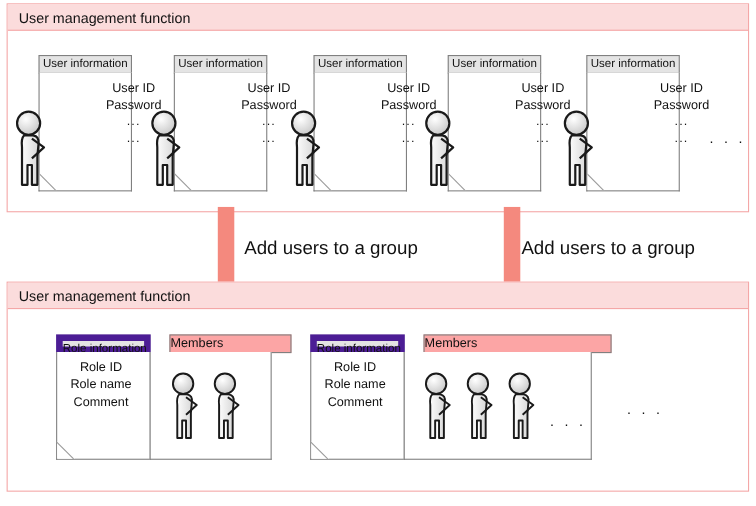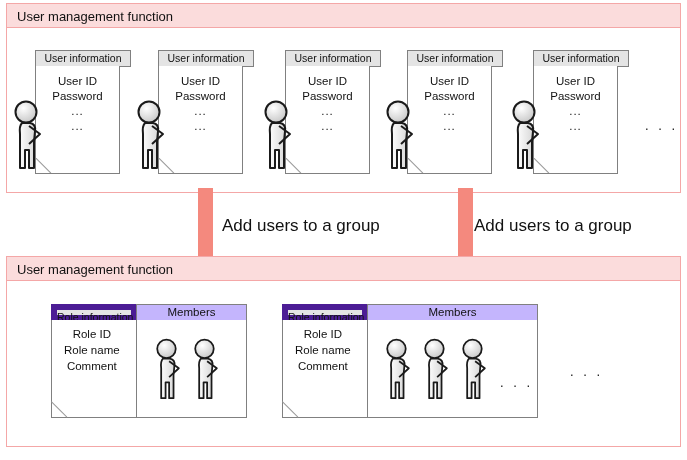--- a/index.html
+++ b/index.html
@@ -102,48 +102,47 @@
     font-size: 11.5px;
     line-height: 15px;
     color: #111111;
   }
   .doc-lines .dots {
     letter-spacing: 1px;
     font-size: 11.5px;
   }
 
   
-  .user-card .doc-head { width: 96px; text-align: center; }
+  .user-card .doc-head { width: 85px; text-align: center; }
   .user-card .doc-body { left: 0; top: 16px; width: 85px; height: 108px; }
-  .user-card .doc-lines { top: 24px; }
+  .user-card .doc-lines { top: 24px; padding-left: 44px; }
 
   
   .role-card .doc-head-left {
     position: absolute;
     left: 0; top: 0;
     height: 17px;
     width: 86px;
     box-sizing: border-box;
     background: #e4e4e4;
     border: 6px solid #4c1d95;
     text-align: center;
     font-size: 10.5px;
     line-height: 15px;
     white-space: nowrap;
     color: #111111;
   }
   .role-card .doc-head-right {
     position: absolute;
     top: 0;
-    left: 85px;
+    left: 103px;
     height: 17px;
     box-sizing: border-box;
-    background: #c4b5fd;
+    background: #fca5a5;
     border: 1px solid #808080;
-    text-align: center;
     font-size: 11.5px;
     line-height: 15px;
     white-space: nowrap;
     color: #111111;
   }
   .role-card .body-left {
     position: absolute;
     left: 0; top: 16px;
     width: 86px;
     height: 98px;

